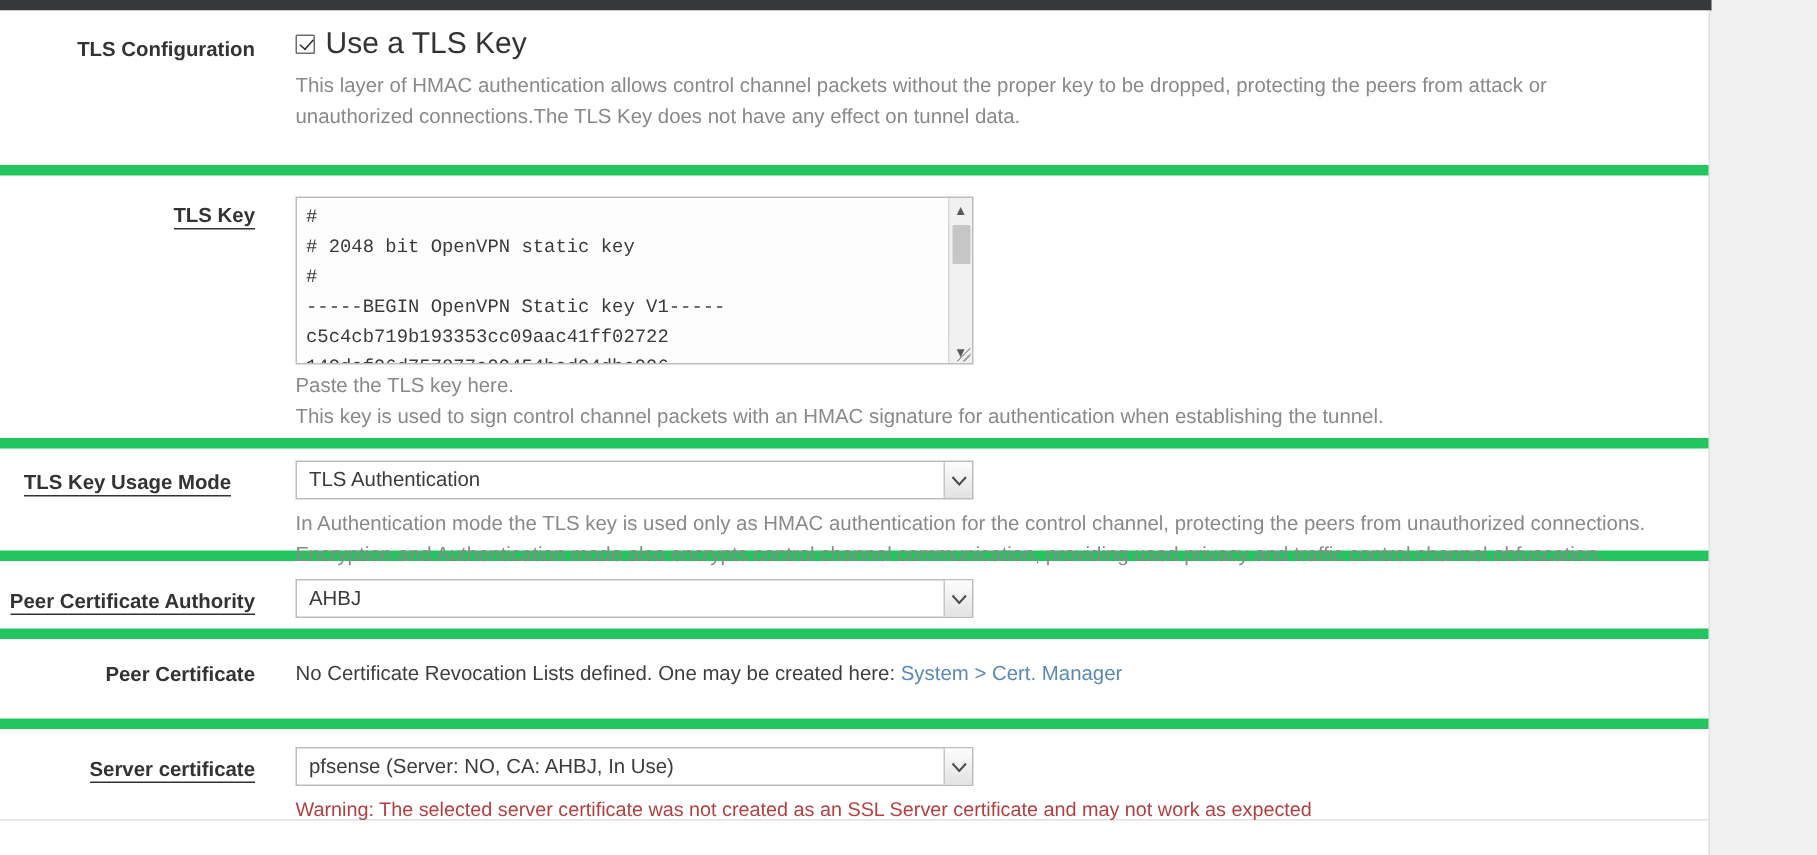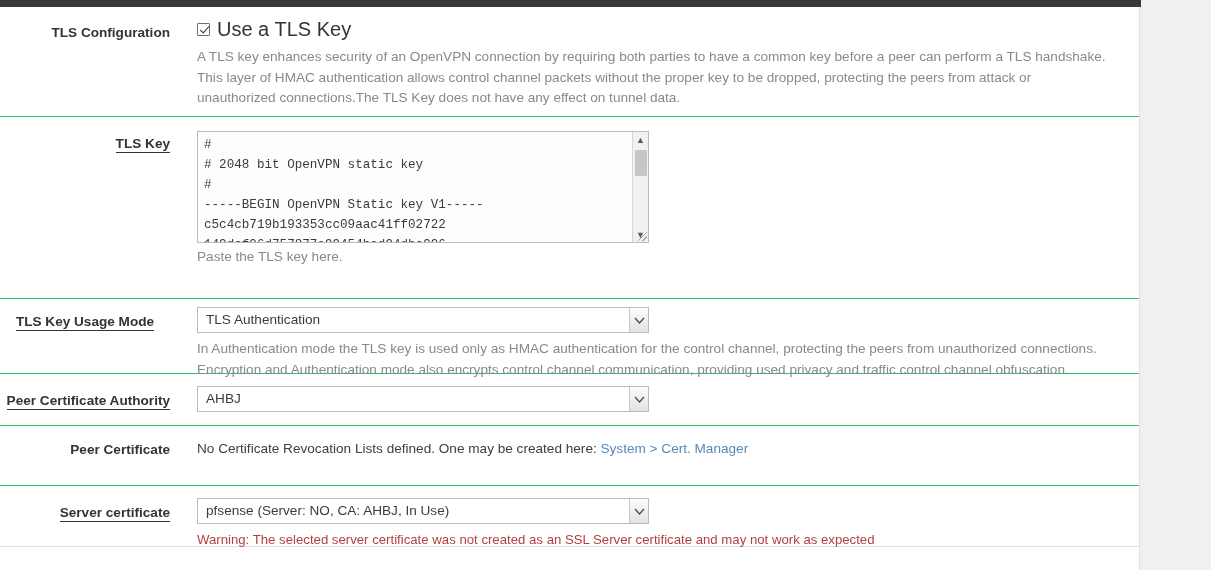--- a/index.html
+++ b/index.html
@@ -27,21 +27,21 @@
     position: absolute;
     top: 7px; left: 0;
     width: 1140px;
     height: 563px;
     background: #ffffff;
     border-right: 1px solid #e0e0e0;
   }
   .row {
     display: flex;
     align-items: flex-start;
-    border-bottom: 1px solid #22c55e;
+    border-bottom: 7px solid #22c55e;
     padding: 0;
   }
   .label-col {
     width: 182px;
     flex: 0 0 182px;
     text-align: right;
     padding-right: 12px;
     font-size: 13.6px;
     font-weight: bold;
     color: #333333;
@@ -223,21 +223,20 @@
 
     <div class="row" id="row-tls-config">
       <div class="label-col">
         <span class="plain">TLS Configuration</span>
       </div>
       <div class="field-col">
         <label class="cb-line">
           <span class="checkbox"></span>
           <span class="cb-label">Use a TLS Key</span>
         </label>
-        <div class="help">A TLS key enhances security of an OpenVPN connection by requiring both parties to have a common key before a peer can perform a TLS handshake.</div>
         <div class="help">This layer of HMAC authentication allows control channel packets without the proper key to be dropped, protecting the peers from attack or</div>
         <div class="help">unauthorized connections.The TLS Key does not have any effect on tunnel data.</div>
       </div>
     </div>
 
     <div class="row" id="row-tls-key">
       <div class="label-col">
         <span class="u">TLS Key</span>
       </div>
       <div class="field-col">
@@ -249,20 +248,21 @@
 c5c4cb719b193353cc09aac41ff02722
 149dcf96d757877e99454bad94dbc996</div>
           <div class="ta-scroll">
             <div class="ta-arrow up">▲</div>
             <div class="ta-thumb"></div>
             <div class="ta-arrow down">▼</div>
           </div>
           <div class="ta-grip"></div>
         </div>
         <div class="help help-block">Paste the TLS key here.</div>
+        <div class="help">This key is used to sign control channel packets with an HMAC signature for authentication when establishing the tunnel.</div>
       </div>
     </div>
 
     <div class="row" id="row-usage-mode">
       <div class="label-col">
         <span class="u">TLS Key Usage Mode</span>
       </div>
       <div class="field-col">
         <div class="sel-wrap">
           <span class="sel-value">TLS Authentication</span>

